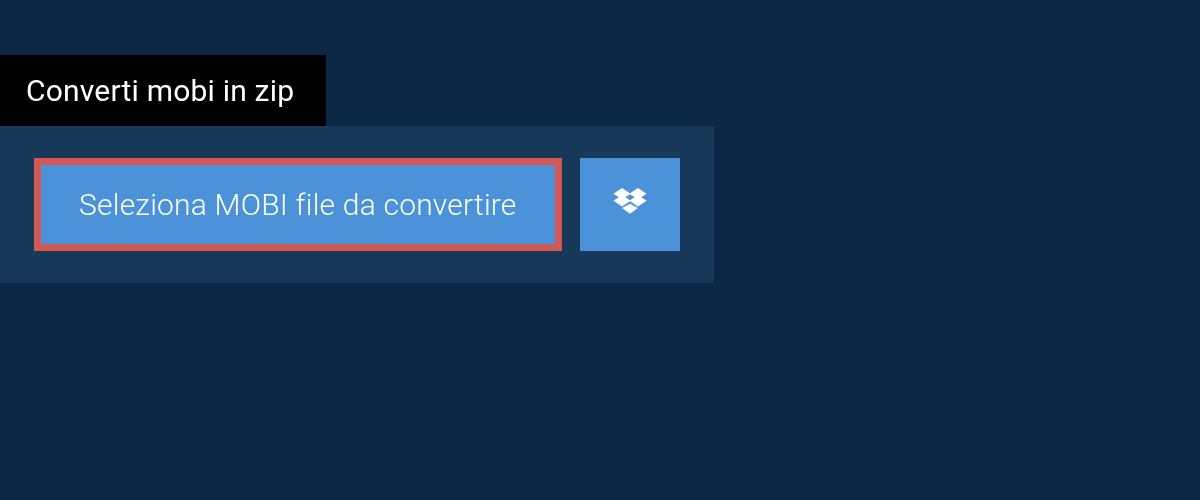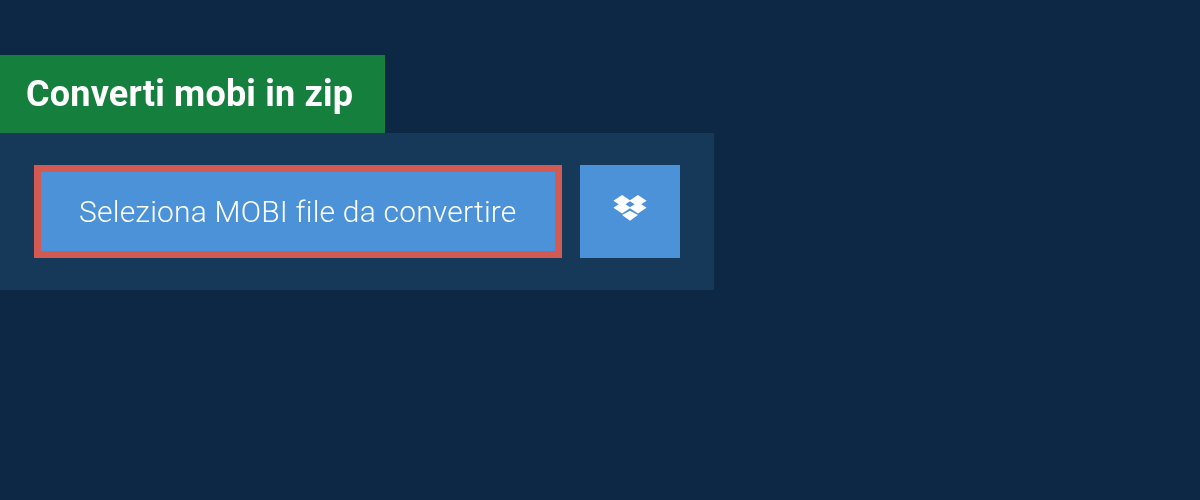--- a/index.html
+++ b/index.html
@@ -14,24 +14,24 @@
       font-family: -apple-system, BlinkMacSystemFont, "Segoe UI", Roboto, Helvetica, Arial, sans-serif;
       overflow: hidden;
     }
     .page-wrap {
       padding-top: 55px;
     }
     .tab-bar {
       display: flex;
     }
     .tab {
-      background: #15803d;
+      background: #000000;
       color: #ffffff;
-      font-size: 36px;
-      font-weight: 700;
+      font-size: 30px;
+      font-weight: 400;
       padding: 18px 32px 18px 26px;
       letter-spacing: 0.2px;
     }
     .panel {
       background: #16395a;
       padding: 32px 34px;
       display: flex;
       gap: 18px;
       align-items: stretch;
       width: fit-content;

